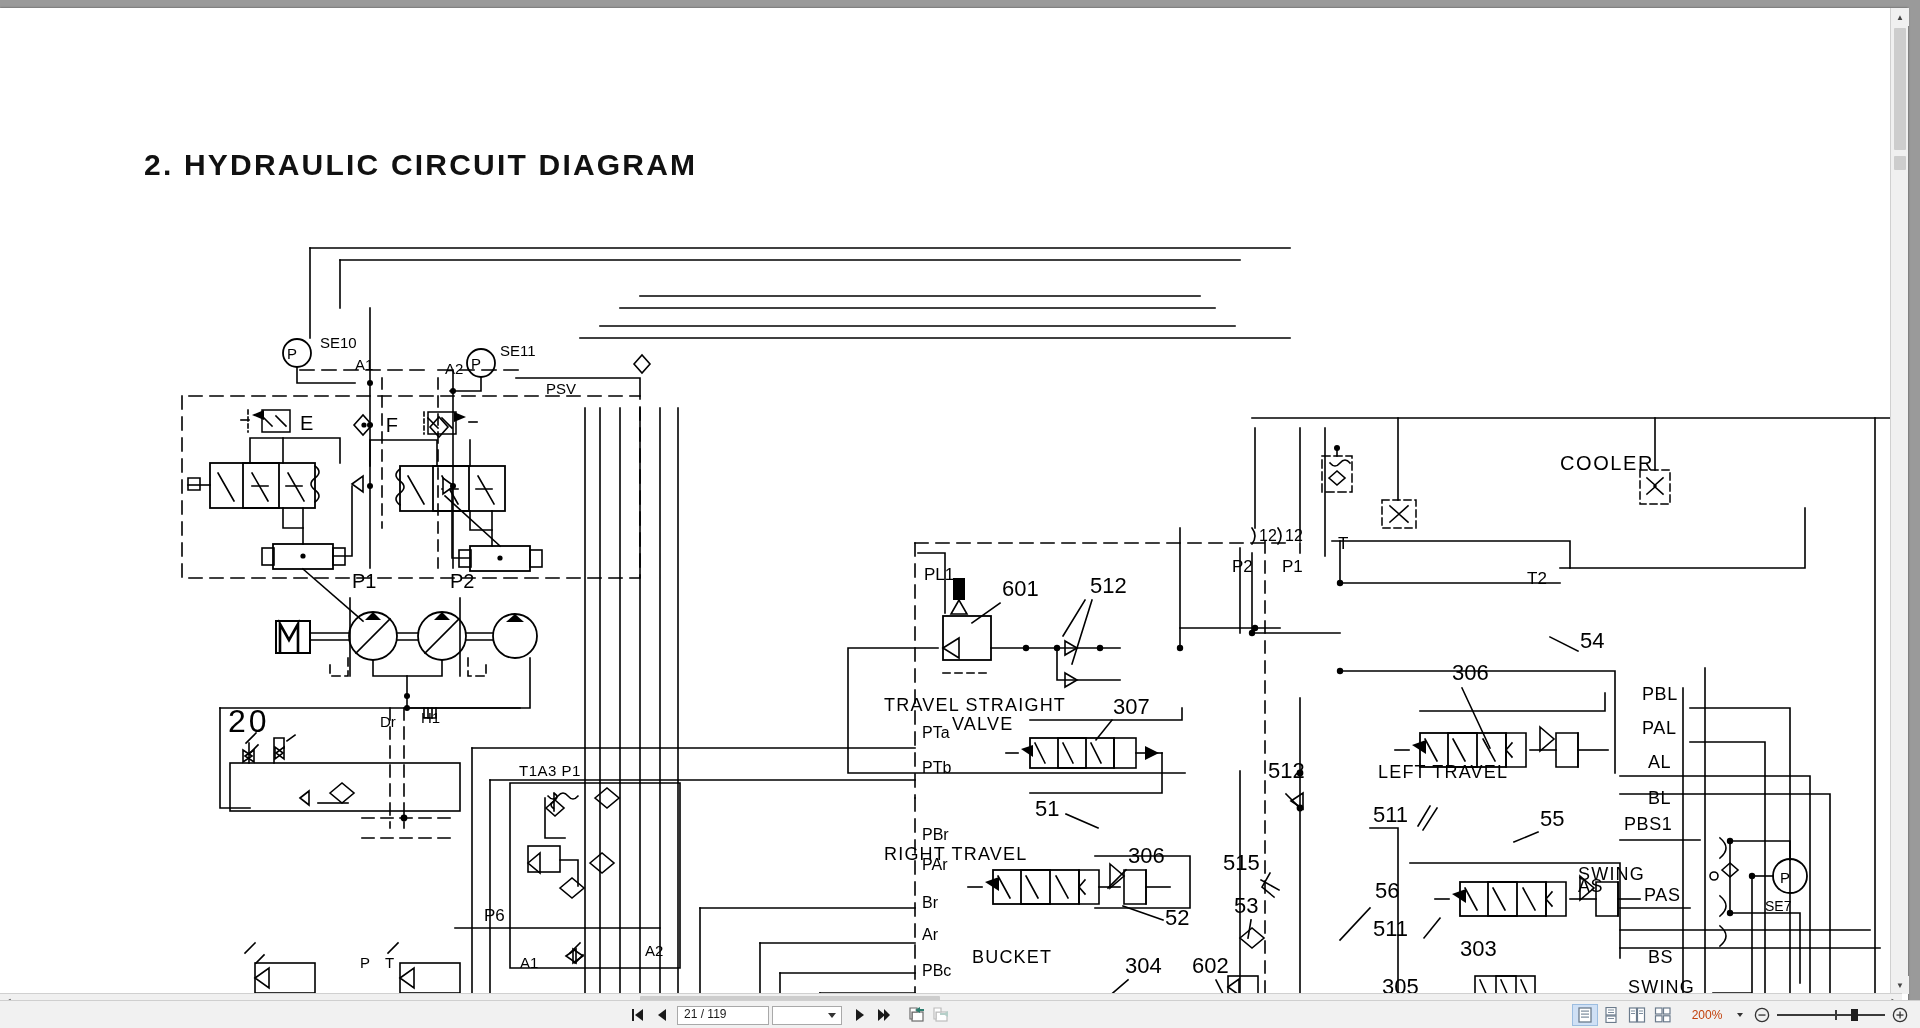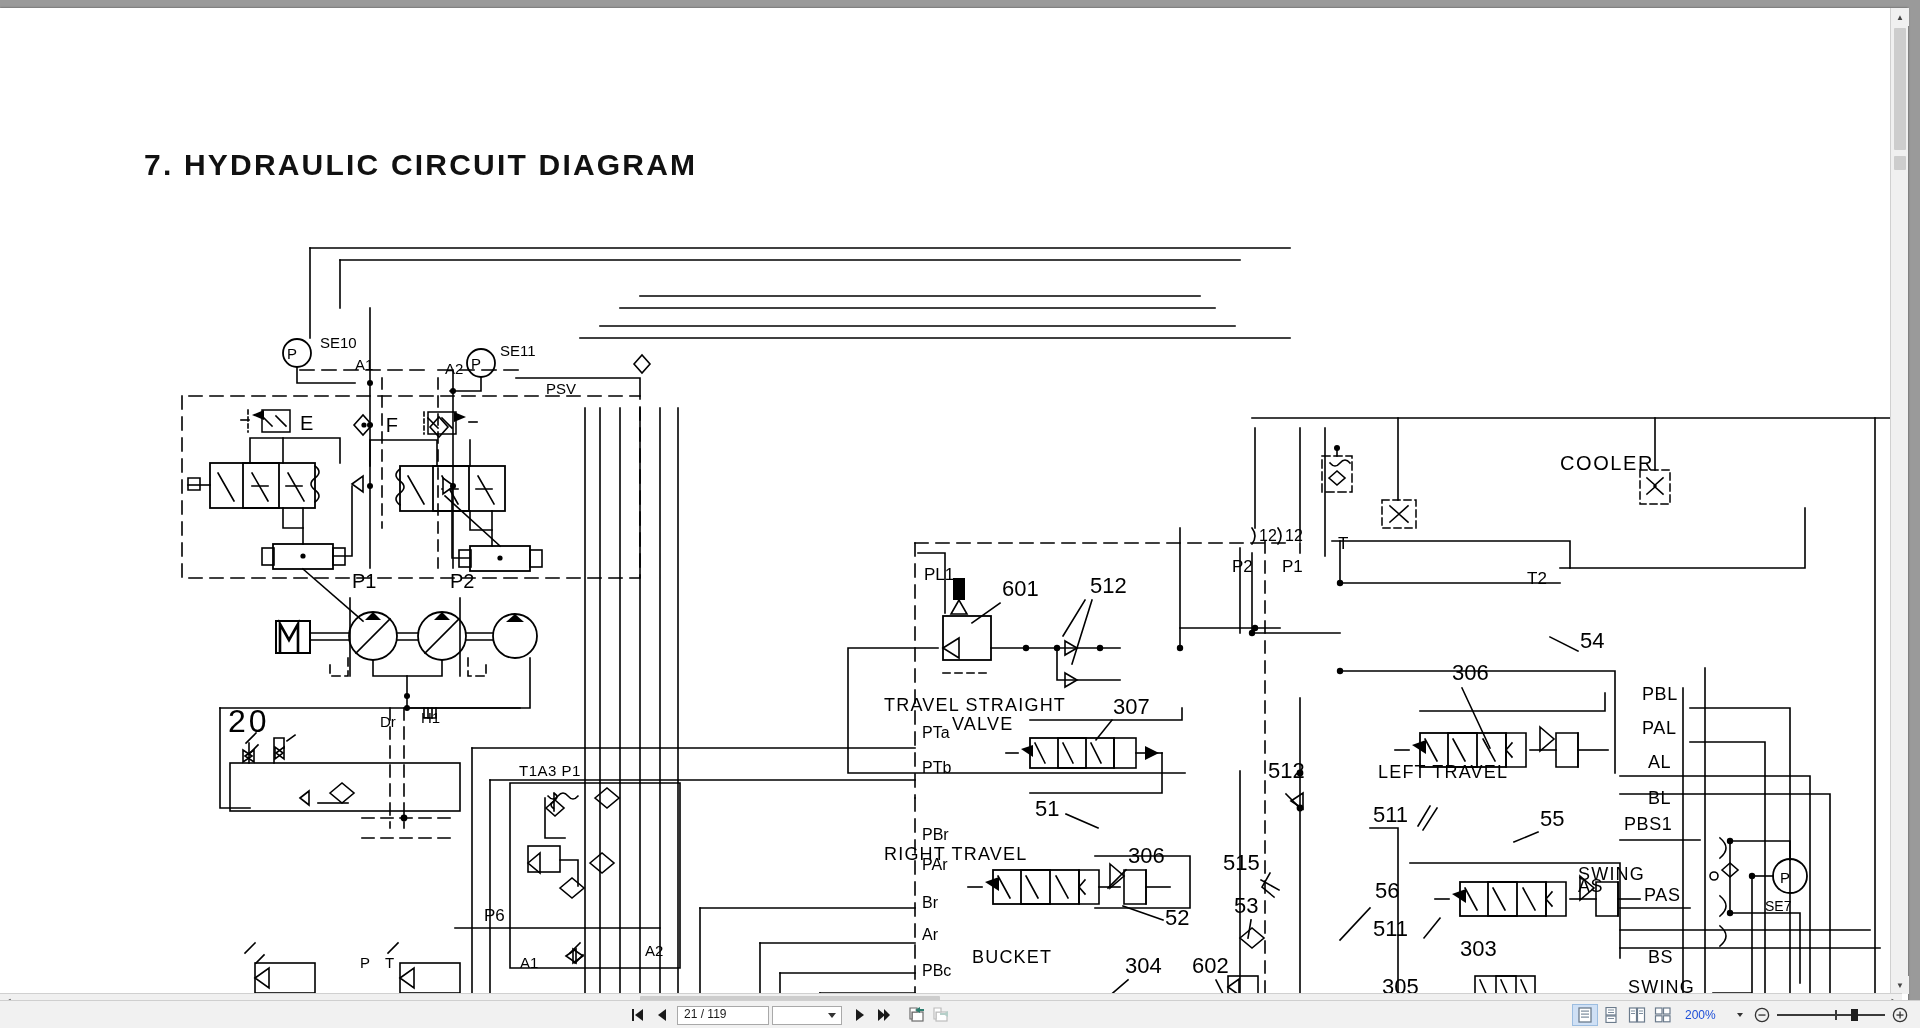--- a/index.html
+++ b/index.html
@@ -110,21 +110,21 @@
   }
   .page-select {
     width: 70px; height: 19px;
     border: 1px solid #a9a9a9; background: #fff;
     display: flex; align-items: center; justify-content: flex-end;
     padding-right: 5px; margin-right: 6px;
   }
   .caret-dn { width: 0; height: 0; border-left: 4px solid transparent; border-right: 4px solid transparent; border-top: 5px solid #333; }
   .sep { width: 9px; }
   .zoom-label {
-    font-size: 12px; color: #1d4ed8; width: 44px; text-align: left;
+    font-size: 12px; color: #c2410c; width: 44px; text-align: center;
     margin-right: 2px;
   }
   .small-caret { width: 0; height: 0; border-left: 3.5px solid transparent; border-right: 3.5px solid transparent; border-top: 4.5px solid #333; margin: 0 7px 0 6px; }
   .zoom-slider { position: relative; width: 108px; height: 16px; margin: 0 3px; }
   .zoom-slider .track { position: absolute; left: 0; top: 7px; width: 108px; height: 2px; background: #3a3a3a; }
   .zoom-slider .tick { position: absolute; left: 58px; top: 3px; width: 2px; height: 10px; background: #3a3a3a; }
   .zoom-slider .knob { position: absolute; left: 74px; top: 2px; width: 7px; height: 12px; background: #1d1d1d; }
   .viewmode-btn { width: 26px; height: 22px; display: flex; align-items: center; justify-content: center; }
   .viewmode-btn.active { background: #cfe0f5; border: 1px solid #9cbde0; }
 
@@ -133,21 +133,21 @@
 </style>
 </head>
 <body>
 
 <div id="app">
 
   <div id="viewport">
     <div id="page">
       <div id="page-inner">
 
-        <div class="doc-title">7. HYDRAULIC CIRCUIT DIAGRAM</div>
+        <div class="doc-title">2. HYDRAULIC CIRCUIT DIAGRAM</div>
 
         <svg id="diagram" viewBox="0 0 1908 1000">
           <g stroke="#000" fill="none" stroke-width="1.6" stroke-linecap="square">
 
             <path d="M310 240 H1290"></path>
             <path d="M310 240 V330"></path>
             <path d="M340 252 H1240"></path>
             <path d="M340 252 V300"></path>
             <path d="M580 330 H1290"></path>
             <path d="M600 318 H1235"></path>

